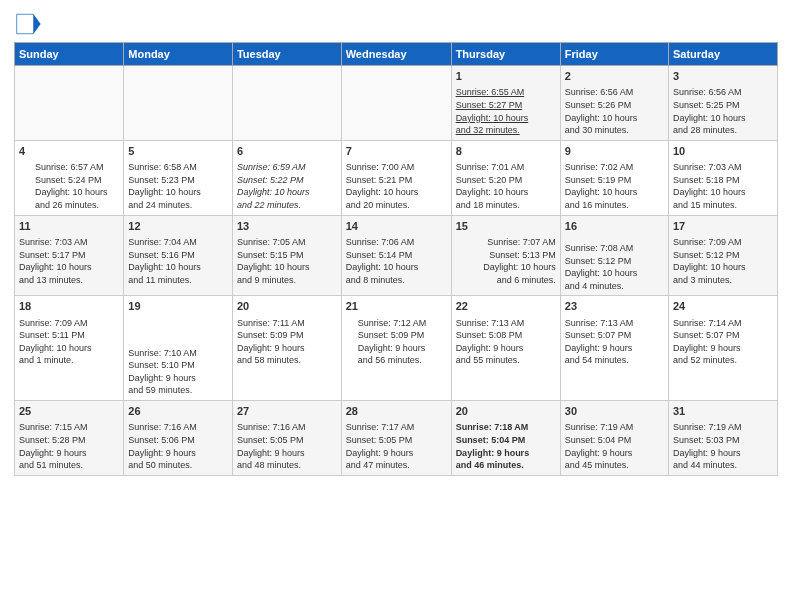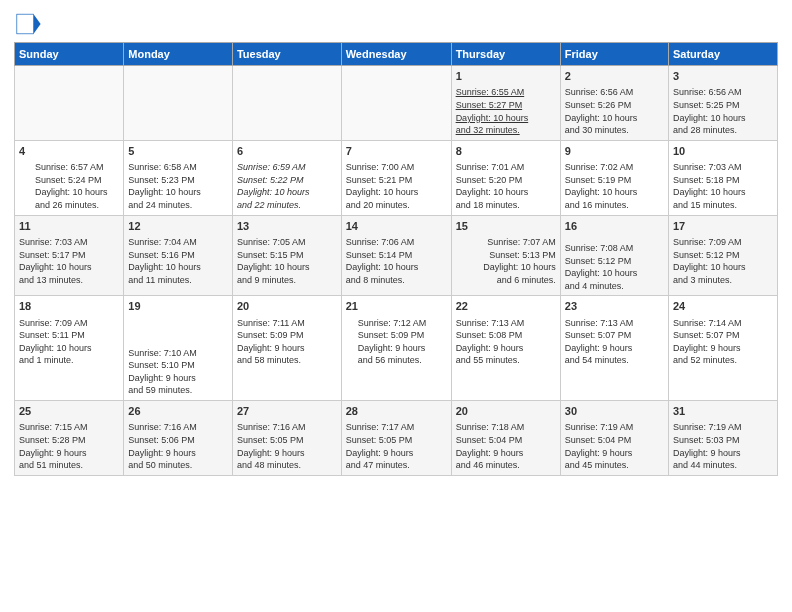--- a/index.html
+++ b/index.html
@@ -332,21 +332,21 @@
           </td>
           <td>
             <span class="day-num">28</span>
             <div style="white-space: pre-line;">Sunrise: 7:17 AM
 Sunset: 5:05 PM
 Daylight: 9 hours
 and 47 minutes.</div>
           </td>
           <td>
             <span class="day-num">20</span>
-            <div style="white-space: pre-line;">Sunrise: 7:18 AM
+            <div style="white-space: pre-line; font-weight: bold;">Sunrise: 7:18 AM
 Sunset: 5:04 PM
 Daylight: 9 hours
 and 46 minutes.</div>
           </td>
           <td>
             <span class="day-num">30</span>
             <div style="white-space: pre-line;">Sunrise: 7:19 AM
 Sunset: 5:04 PM
 Daylight: 9 hours
 and 45 minutes.</div>

